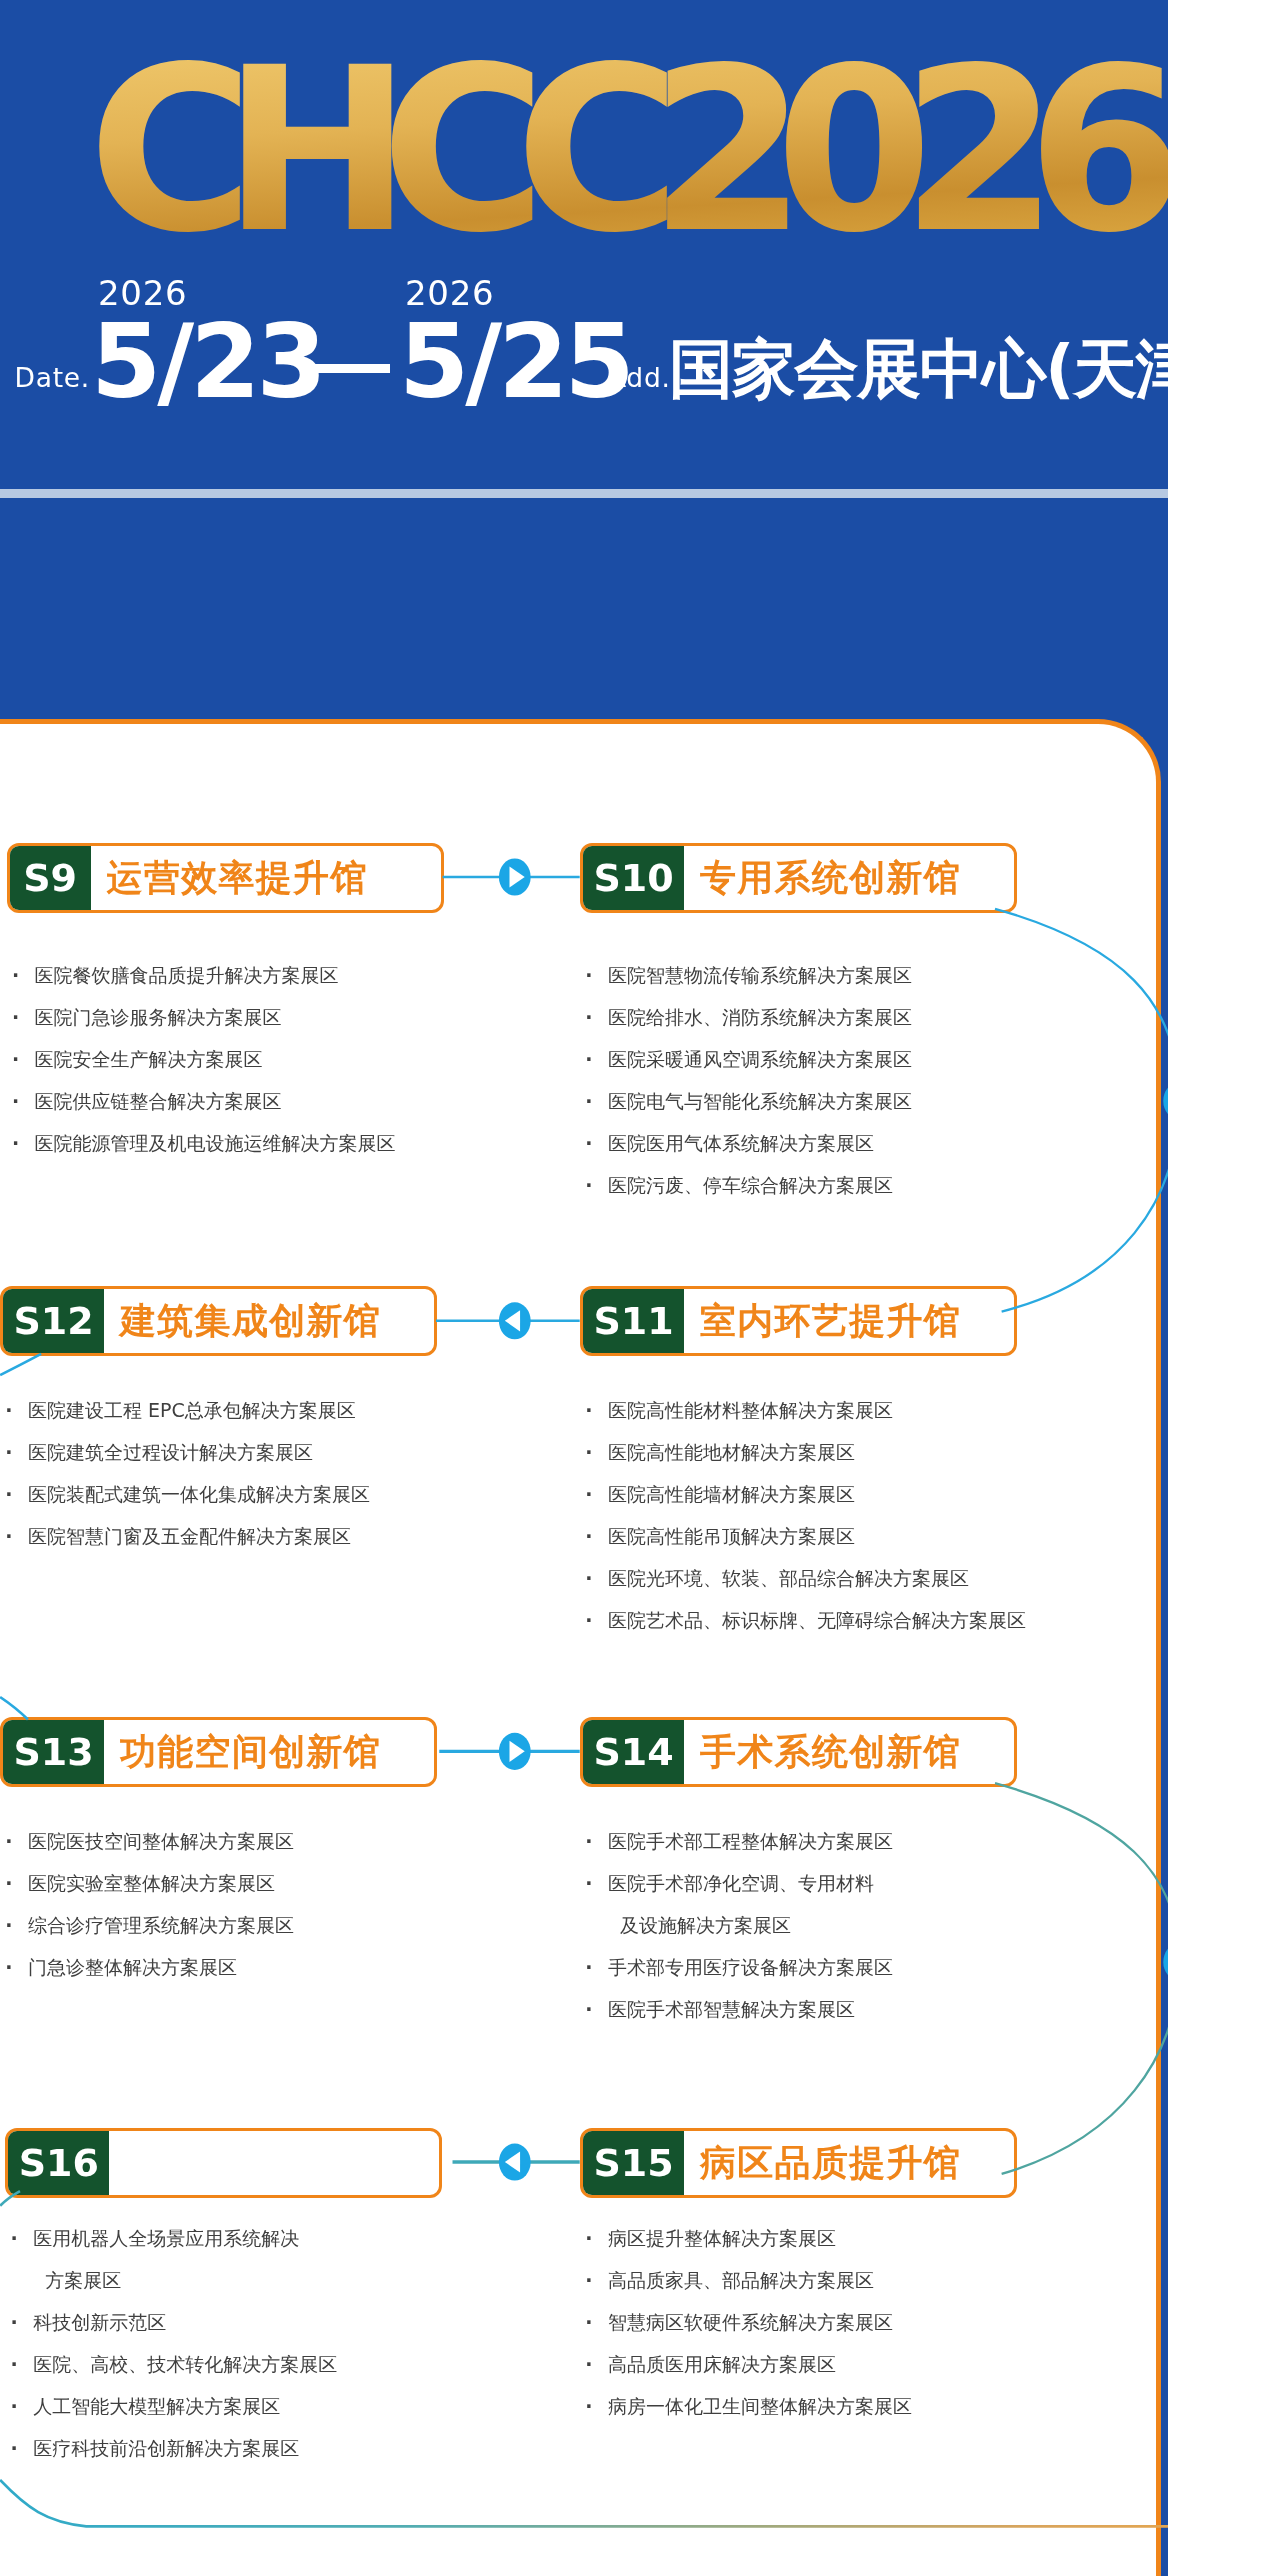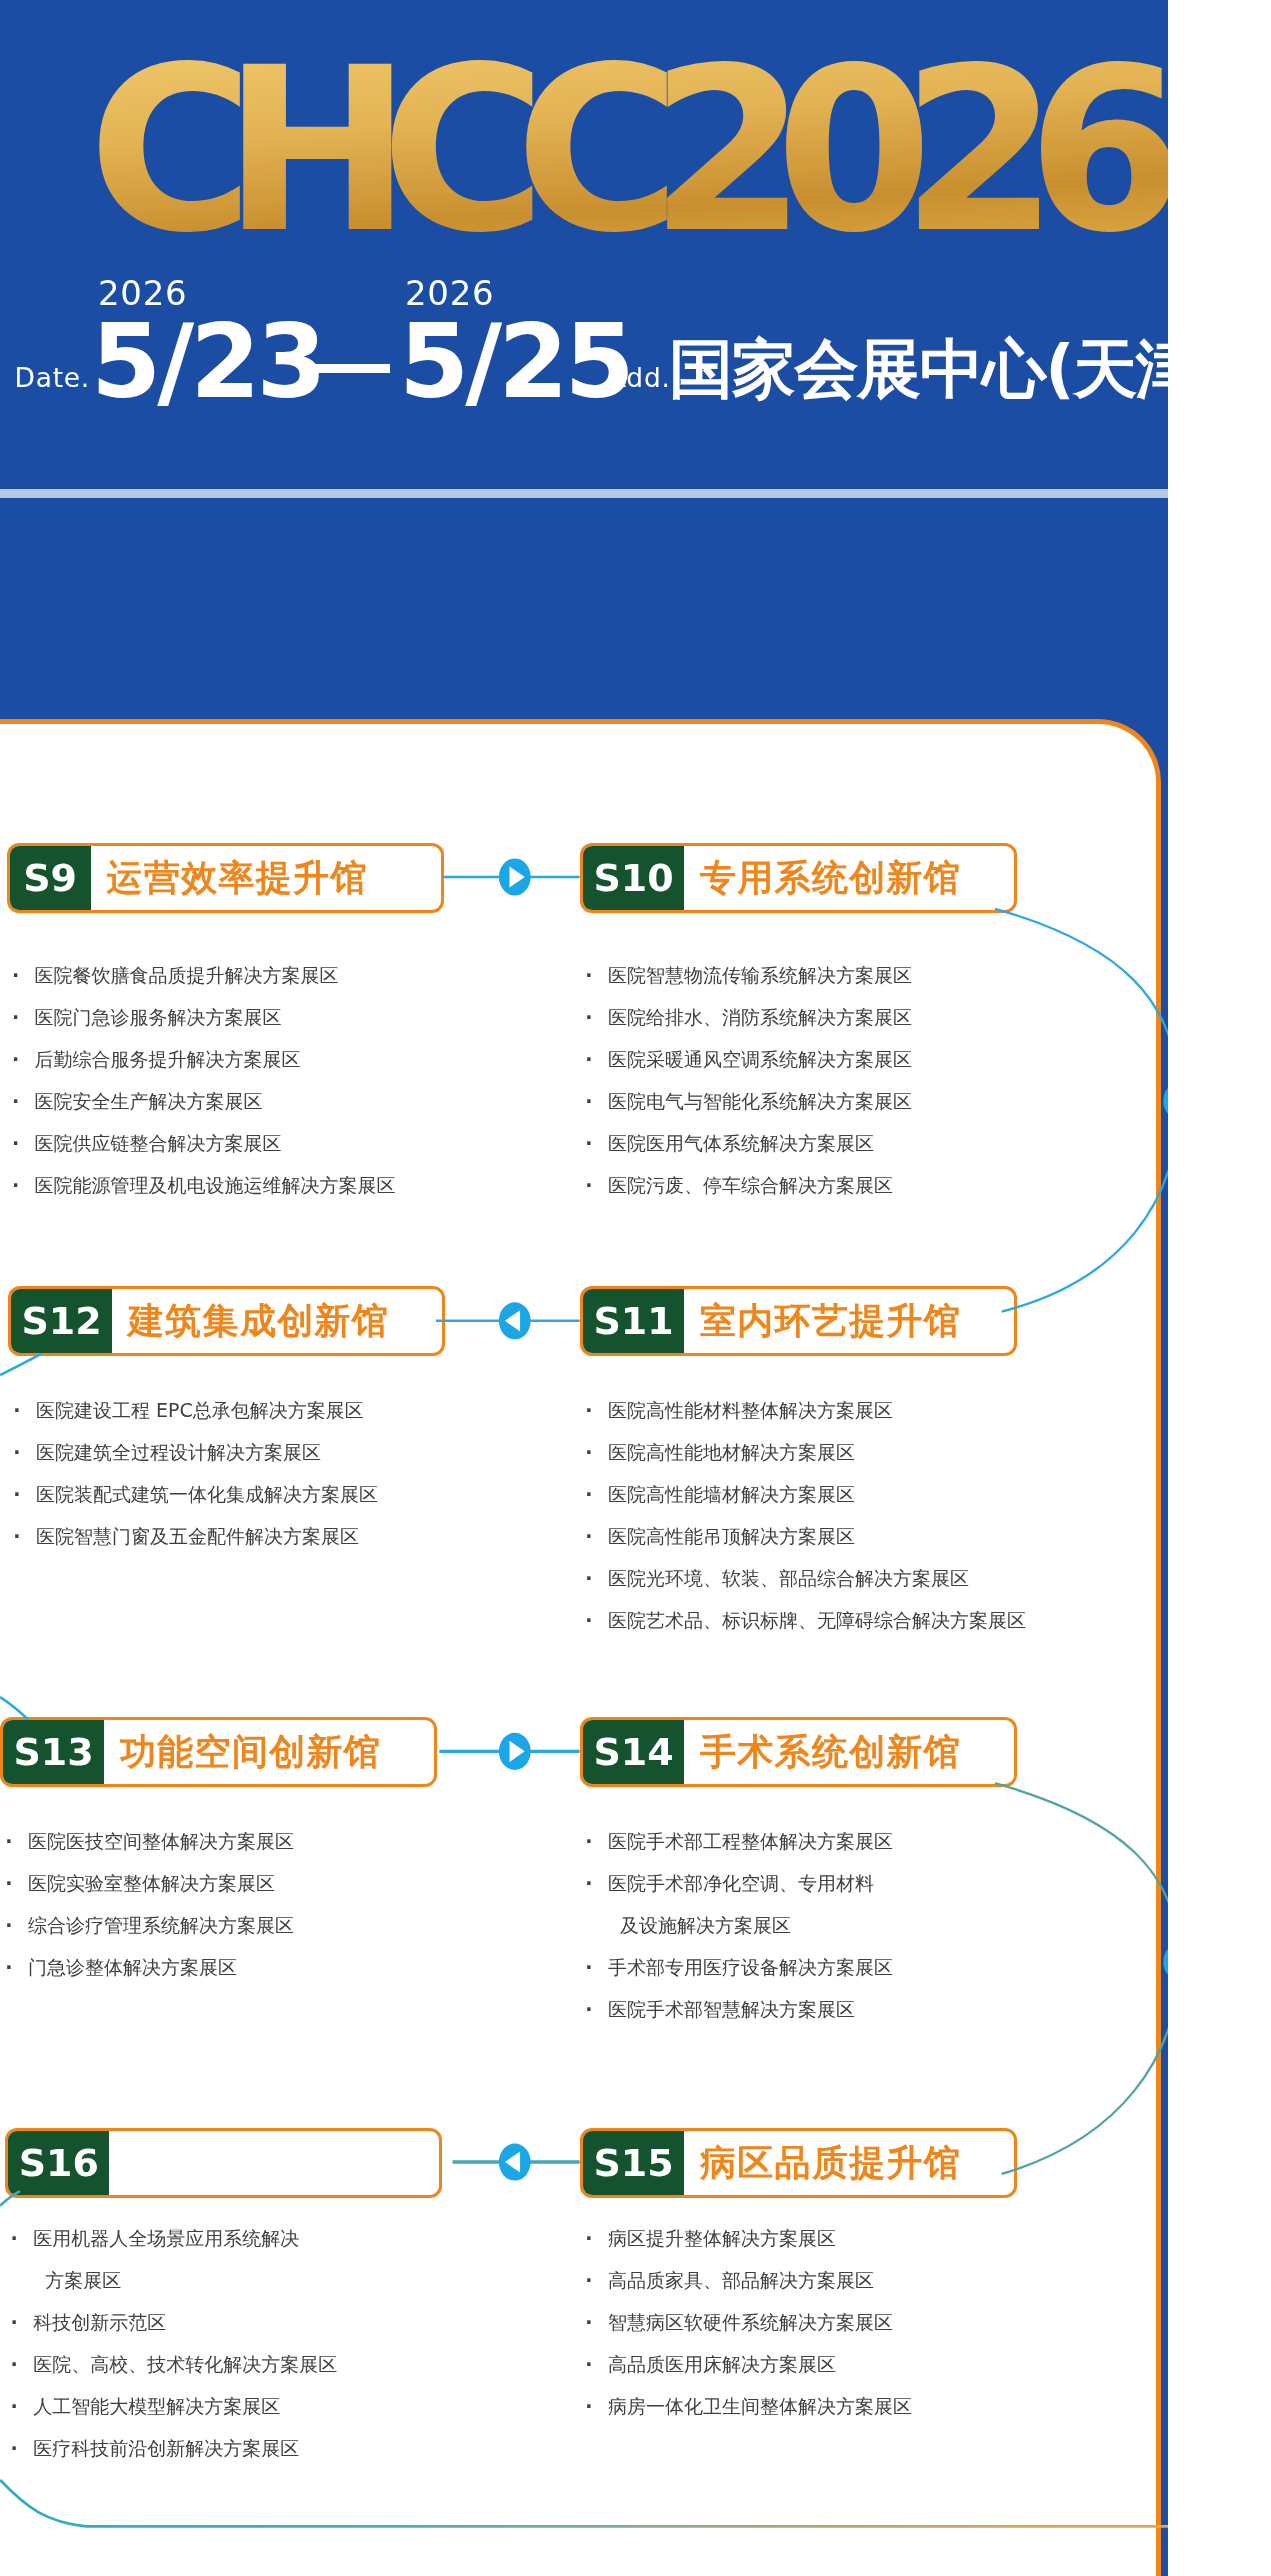--- a/index.html
+++ b/index.html
@@ -35,21 +35,21 @@
   ul.list li.cont{padding-left:40px;}
   ul.list li.cont::before{content:"";}
   .row1 ul.list{margin-top:41px;}
   .row2 ul.list{margin-top:33px;}
   .row3 ul.list{margin-top:33px;}
   .row4 ul.list{margin-top:18.5px;}
 
   
   #sec-0{left:6.6px;top:843px;}   
   #sec-1{left:580px;top:843px;}  
-  #sec-2{left:8px;top:1286px;}    
+  #sec-2{left:0px;top:1286px;}    
   #sec-3{left:580px;top:1286px;}  
   #sec-4{left:0px;top:1717px;}    
   #sec-5{left:580px;top:1717px;}  
   #sec-6{left:5.3px;top:2128px;}    
   #sec-7{left:580px;top:2128px;}  
 
   #connector-svg{position:absolute;left:0;top:0;width:1272px;height:2576px;pointer-events:none;}
 </style>
 </head>
 <body>
@@ -83,21 +83,20 @@
   <div id="panel"></div>
 
   <div class="sec row1" id="sec-0">
     <div class="hbox">
       <div class="tab w2">S9</div>
       <div class="htitle">运营效率提升馆</div>
     </div>
     <ul class="list">
         <li>医院餐饮膳食品质提升解决方案展区</li>
         <li>医院门急诊服务解决方案展区</li>
-        <li>后勤综合服务提升解决方案展区</li>
         <li>医院安全生产解决方案展区</li>
         <li>医院供应链整合解决方案展区</li>
         <li>医院能源管理及机电设施运维解决方案展区</li>
       </ul>
   </div>
 
   <div class="sec row1" id="sec-1">
     <div class="hbox">
       <div class="tab w3">S10</div>
       <div class="htitle">专用系统创新馆</div>

